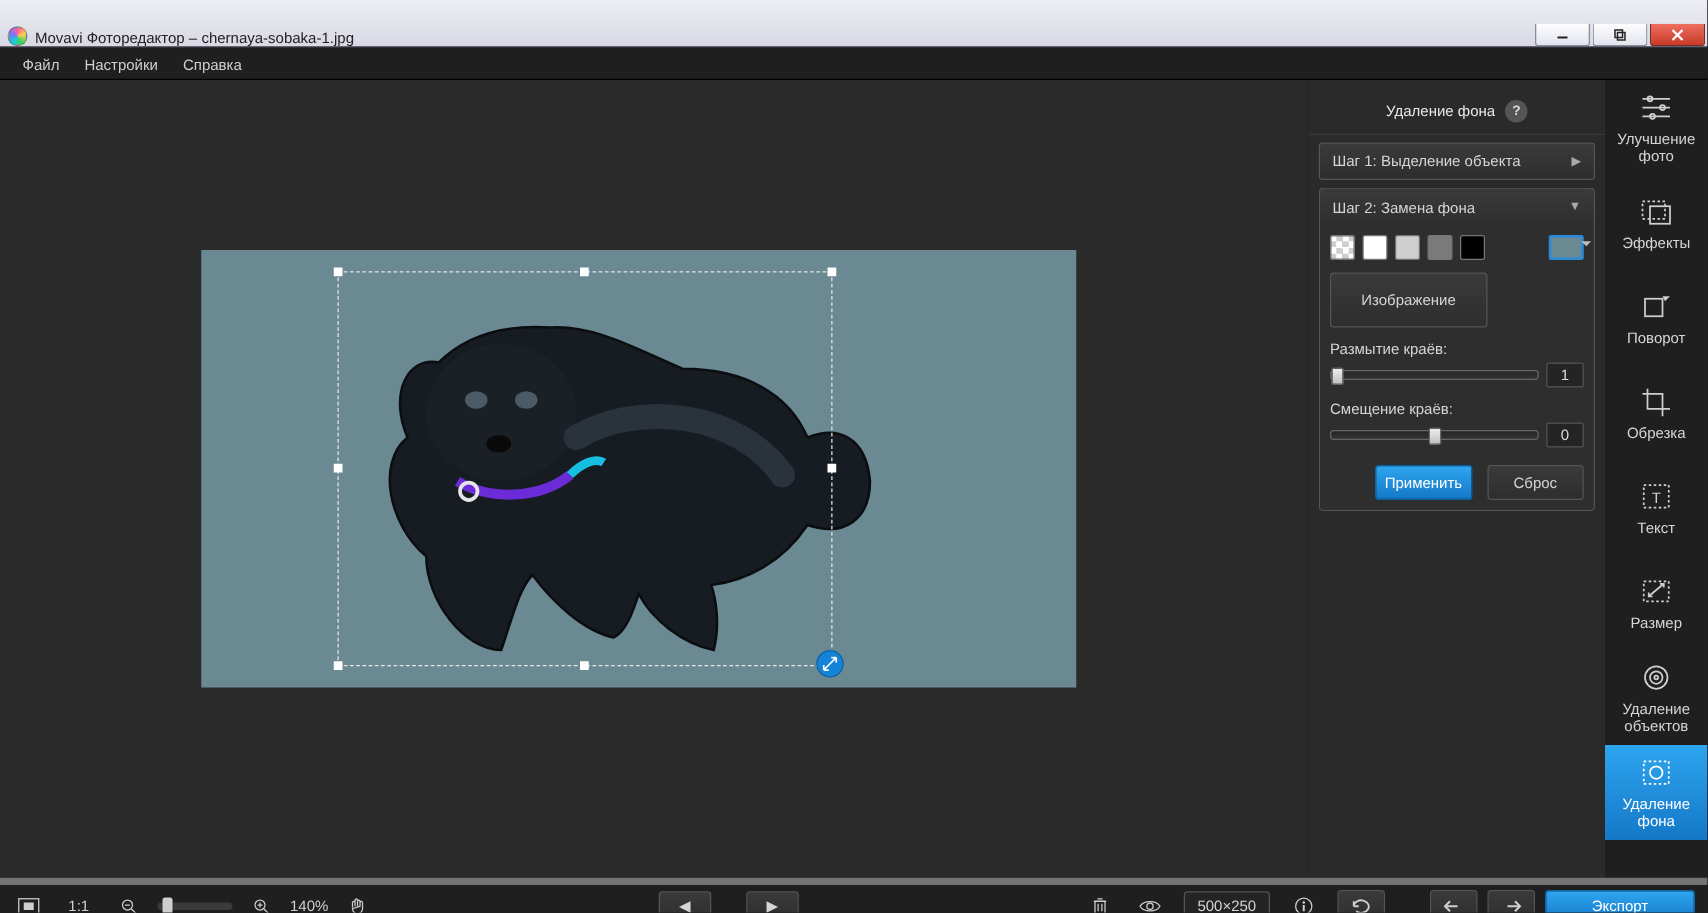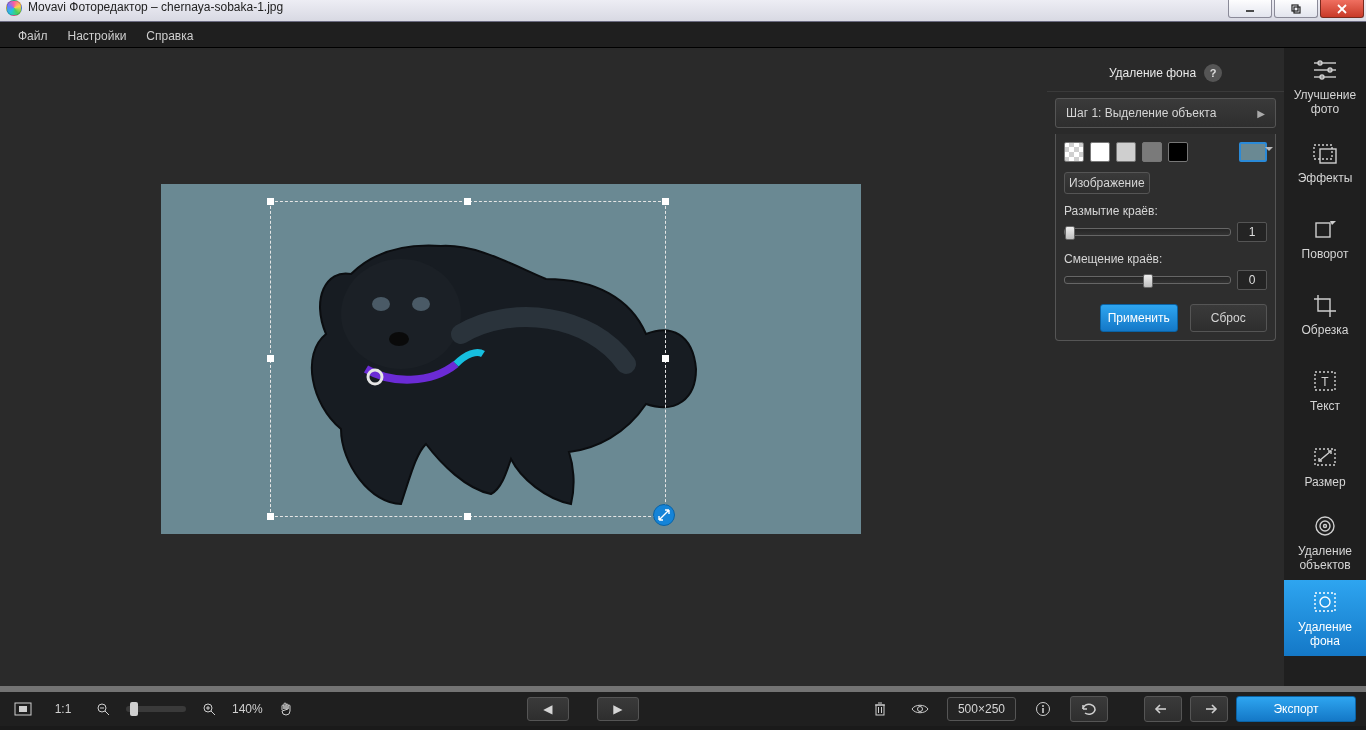--- a/index.html
+++ b/index.html
@@ -1,23 +1,23 @@
 <!DOCTYPE html>
 <html><head>
 <meta charset="utf-8">
 <style>
 * { box-sizing: border-box; margin: 0; padding: 0; font-family: "Segoe UI", Tahoma, sans-serif; font-size: 12px; user-select: none; }
 html, body { width: 1366px; height: 730px; background: #1a1a1a; overflow: hidden; }
 
 
 .window-top {
-  height: 22px;
+  height: 38px;
   background: linear-gradient(180deg,#ededf4 0%,#d8d9e3 100%);
   border-bottom: 1px solid #6a6a80;
-  display: flex; align-items: flex-start;
+  display: flex; align-items: flex-end;
   color: #222;
 }
 .app-icon {
   width: 16px; height: 16px; margin-left: 6px;
   border-radius: 50%;
   background: conic-gradient(#ff5ca0,#ffd24c,#47d05b,#22c8d8,#6a7bff,#ff5ca0);
   border:1px solid rgba(0,0,0,.2);
 }
 .title-text { margin-left: 6px; font-size: 12px; color:#222; }
 .win-buttons { margin-left: auto; display:flex; }
@@ -108,23 +108,23 @@
 .swatch.black{background:#000;}
 .swatch.custom{
   width:28px;background:#6a8993;border:2px solid #2a8ad8;position:relative;
 }
 .swatch.custom::after{
   content:""; position:absolute; right:-8px; top:3px;
   border:4px solid transparent; border-top-color:#bbb;
 }
 
 .small-btn{
-  height:22px;border:1px solid #555;border-radius:3px;
+  height:44px;border:1px solid #555;border-radius:3px;
   background:linear-gradient(180deg,#3a3a3a,#2e2e2e); color:#d5d5d5;
-  display:inline-flex;align-items:center;justify-content:center;padding:0 4px;cursor:pointer;
+  display:inline-flex;align-items:center;justify-content:center;padding:0 24px;cursor:pointer;
 }
 
 .label-row{color:#d5d5d5;margin:10px 0 4px 0;}
 .slider-row{display:flex;align-items:center;gap:6px;}
 .track{
   flex:1;height:8px;border:1px solid #666;border-radius:3px;position:relative;
   background:linear-gradient(180deg,#262626,#333);
 }
 .track .thumb{
   position:absolute; top:-3px; width:10px;height:14px;border-radius:2px;
@@ -273,20 +273,24 @@
     <div class="panel-header">
       <span>Удаление фона</span>
       <span class="help">?</span>
     </div>
 
     <div class="step-row">
       <span>Шаг 1: Выделение объекта</span>
       <span class="arrow">▶</span>
     </div>
 
+    <div class="step2-header">
+      <span>Шаг 2: Замена фона</span>
+      <span class="arrow">▼</span>
+    </div>
 
     <div class="panel-inner">
       <div class="swatches">
         <div class="swatch trans"></div>
         <div class="swatch white"></div>
         <div class="swatch lgray"></div>
         <div class="swatch dgray"></div>
         <div class="swatch black"></div>
         <div style="flex:1"></div>
         <div class="swatch custom"></div>

